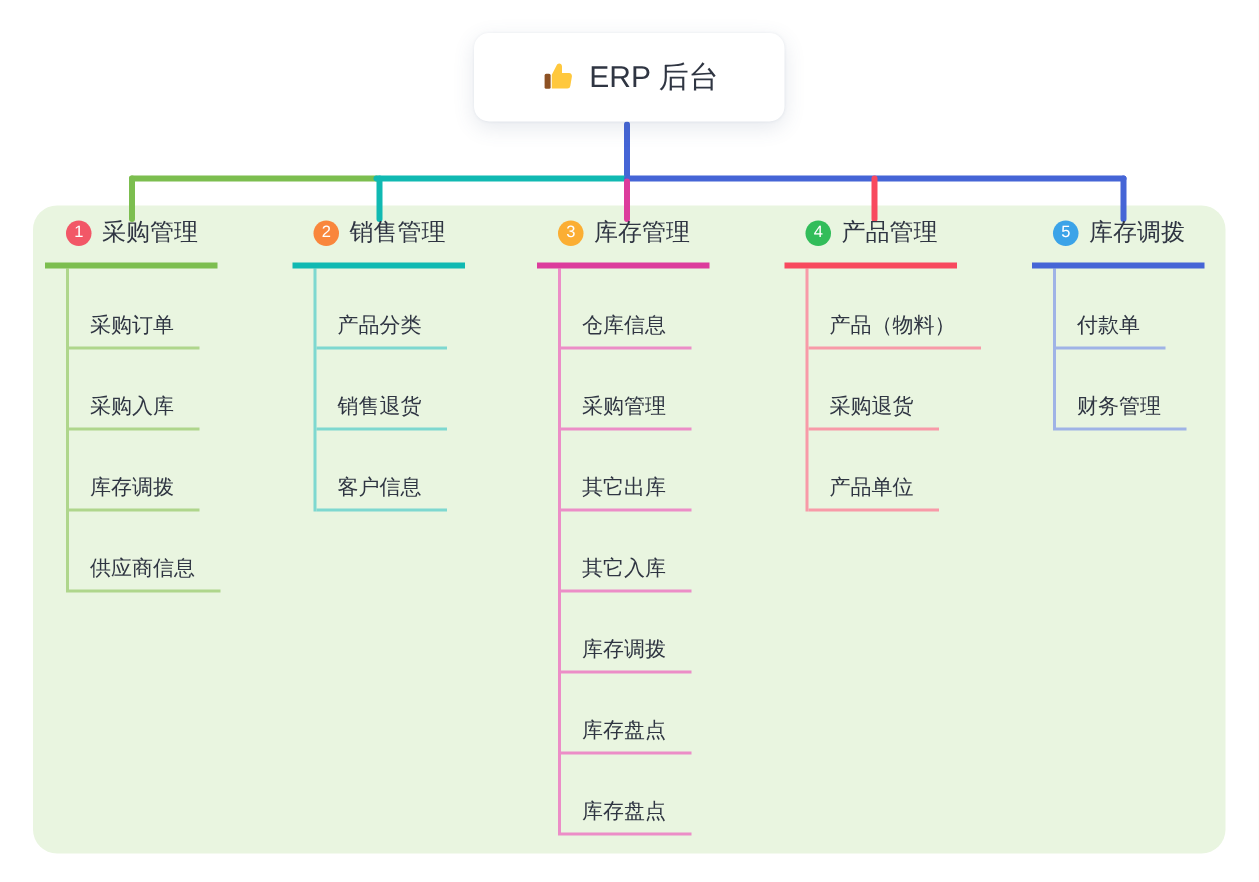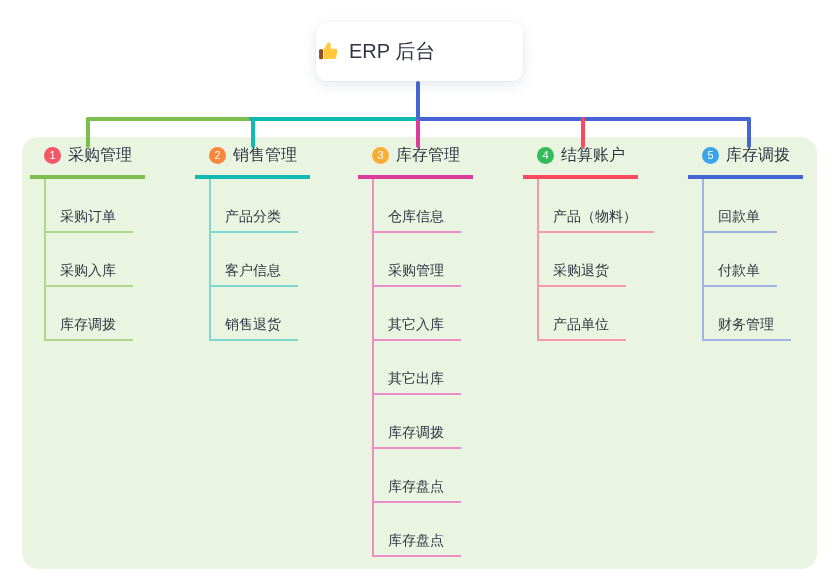--- a/index.html
+++ b/index.html
@@ -6,21 +6,21 @@
   body{width:839px;height:588px;font-family:"Liberation Sans","DejaVu Sans",sans-serif;}
   .stage{position:relative;width:839px;height:588px;overflow:hidden;background:#ffffff;}
 
   .panel{position:absolute;left:22px;top:137px;width:795px;height:432px;
          background:#E9F5E0;border-radius:16px;z-index:0;}
 
   .line{position:absolute;border-radius:2px;z-index:1;}
 
   .root-node{position:absolute;left:316px;top:22px;width:207px;height:59px;background:#ffffff;
              border-radius:10px;box-shadow:0 4px 14px rgba(70,90,130,.14),0 0 2px rgba(70,90,130,.08);
-             display:flex;align-items:center;gap:10px;
+             display:flex;align-items:center;justify-content:center;gap:10px;
              font-size:20px;color:#2F3542;z-index:3;}
   .root-icon{width:23px;height:23px;display:inline-flex;}
 
   .branch{position:absolute;top:145px;z-index:2;}
   .branch-header{display:inline-flex;align-items:center;gap:7px;
                  padding:0 13px 9px 14px;border-bottom:4px solid var(--c);
                  font-size:16px;color:#2F3542;min-width:88px;white-space:nowrap;}
   .badge{width:17px;height:17px;border-radius:50%;display:inline-flex;align-items:center;
          justify-content:center;color:#ffffff;font-size:11px;line-height:1;flex:0 0 auto;}
   .children{margin-left:14px;border-left:2px solid var(--light);width:max-content;}
@@ -55,51 +55,51 @@
       <div class="line" style="left: 747px; top: 117px; width: 4px; height: 31px; background: rgb(69, 101, 214);"></div>
     </div>
   <div id="branches">
       <div class="branch" style="left: 30px; --c: #7CBE4F; --light: #AFD68C;"><div class="branch-header">
           <span class="badge" style="background: rgb(242, 87, 103);">1</span>
           <span>采购管理</span>
         </div><div class="children">
           <div class="child">采购订单</div>
           <div class="child">采购入库</div>
           <div class="child">库存调拨</div>
+          <div class="child">供应商信息</div>
         </div></div>
       <div class="branch" style="left: 195px; --c: #10B9B2; --light: #7ED8D0;"><div class="branch-header">
           <span class="badge" style="background: rgb(249, 134, 60);">2</span>
           <span>销售管理</span>
         </div><div class="children">
           <div class="child">产品分类</div>
+          <div class="child">销售退货</div>
           <div class="child">客户信息</div>
-          <div class="child">销售退货</div>
         </div></div>
       <div class="branch" style="left: 358px; --c: #DC3C9C; --light: #EC8DC7;"><div class="branch-header">
           <span class="badge" style="background: rgb(251, 174, 51);">3</span>
           <span>库存管理</span>
         </div><div class="children">
           <div class="child">仓库信息</div>
           <div class="child">采购管理</div>
+          <div class="child">其它出库</div>
           <div class="child">其它入库</div>
-          <div class="child">其它出库</div>
           <div class="child">库存调拨</div>
           <div class="child">库存盘点</div>
           <div class="child">库存盘点</div>
         </div></div>
       <div class="branch" style="left: 523px; --c: #F8495E; --light: #F89AA8;"><div class="branch-header">
           <span class="badge" style="background: rgb(50, 189, 90);">4</span>
-          <span>结算账户</span>
+          <span>产品管理</span>
         </div><div class="children">
           <div class="child">产品（物料）</div>
           <div class="child">采购退货</div>
           <div class="child">产品单位</div>
         </div></div>
       <div class="branch" style="left: 688px; --c: #4565D6; --light: #9FB3E6;"><div class="branch-header">
           <span class="badge" style="background: rgb(59, 163, 232);">5</span>
           <span>库存调拨</span>
         </div><div class="children">
-          <div class="child">回款单</div>
           <div class="child">付款单</div>
           <div class="child">财务管理</div>
         </div></div>
     </div>
 </div>
 
 </body></html>

